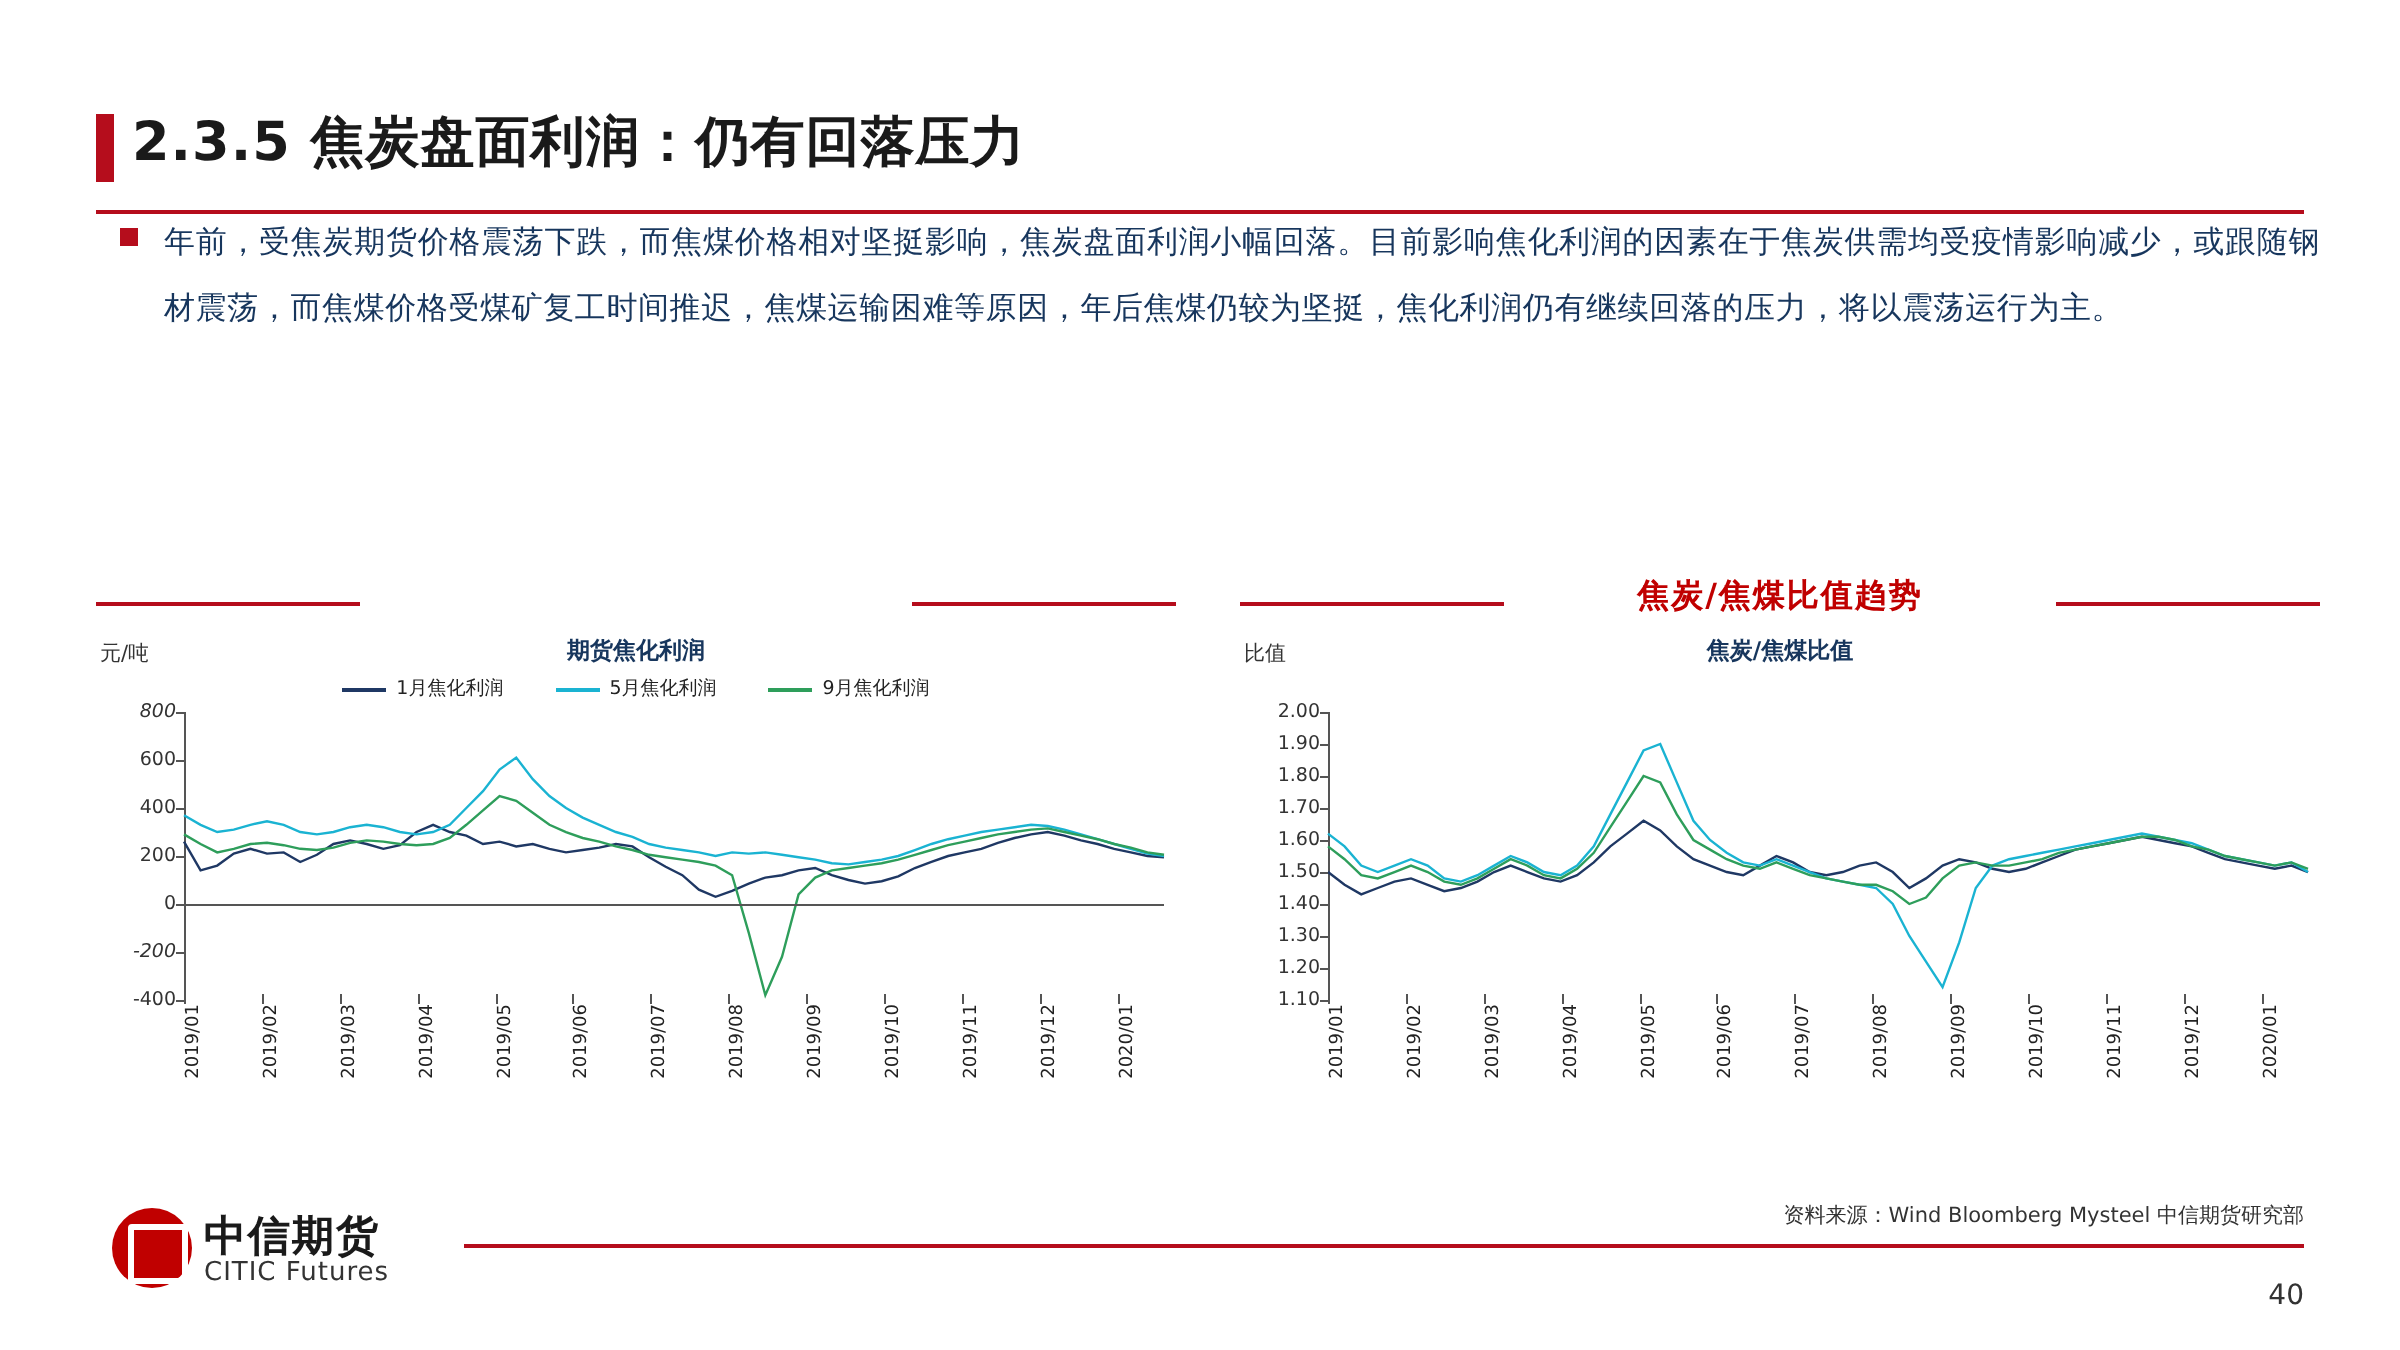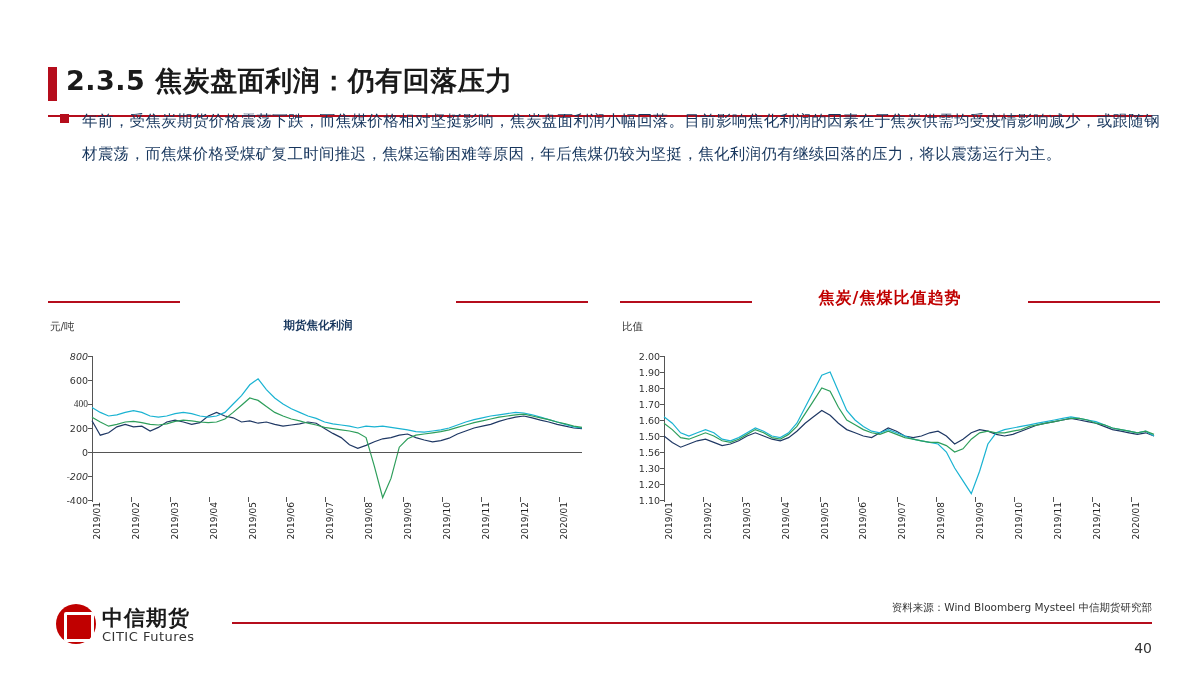--- a/index.html
+++ b/index.html
@@ -3,21 +3,21 @@
 <meta charset="utf-8">
 <style>
   * { box-sizing: border-box; }
   html, body { margin:0; padding:0; }
   body {
     width:1200px; height:675px; background:#ffffff;
     font-family:"DejaVu Sans","Liberation Sans",sans-serif;
     position:relative; overflow:hidden;
   }
   
-  .title-bar { position:absolute; left:0; top:37px; width:1200px; height:60px; }
+  .title-bar { position:absolute; left:0; top:27px; width:1200px; height:60px; }
   .title-accent {
     position:absolute; left:48px; top:30px; width:9px; height:34px; background:#b50d1c;
   }
   .title-text {
     position:absolute; left:66px; top:26px;
     font-size:27px; font-weight:bold; color:#1a1a1a; letter-spacing:0.5px;
     white-space:nowrap;
   }
   .title-rule {
     position:absolute; left:48px; top:78px; width:1104px; height:2px; background:#b50d1c;
@@ -129,37 +129,51 @@
 </div>
 
 <div class="panel left">
   <div class="panel-head">
     <div class="line-l"></div>
     <div class="line-r"></div>
   </div>
   <div class="chart-area" id="chart0">
     <div class="axis-unit">元/吨</div>
     <div class="chart-inner-title">期货焦化利润</div>
+    <div class="legend">
+        <div class="item">
+          <span class="swatch" style="background: rgb(31, 56, 100);"></span>
+          <span>1月焦化利润</span>
+        </div>
+        <div class="item">
+          <span class="swatch" style="background: rgb(26, 179, 210);"></span>
+          <span>5月焦化利润</span>
+        </div>
+        <div class="item">
+          <span class="swatch" style="background: rgb(46, 158, 91);"></span>
+          <span>9月焦化利润</span>
+        </div>
+      </div>
     <div class="plot">
       <div class="yaxis"></div>
       <svg preserveAspectRatio="none" viewBox="0 0 1000 1000">
           <polyline points="0.0,450.0 16.9,550.0 33.9,533.3 50.8,491.7 67.8,475.0 84.7,491.7 101.7,487.5 118.6,520.8 135.6,495.8 152.5,458.3 169.5,445.8 186.4,458.3 203.4,475.0 220.3,462.5 237.3,416.7 254.2,391.7 271.2,416.7 288.1,429.2 305.1,458.3 322.0,450.0 339.0,466.7 355.9,458.3 372.9,475.0 389.8,487.5 406.8,479.2 423.7,470.8 440.7,458.3 457.6,466.7 474.6,504.2 491.5,537.5 508.5,566.7 525.4,616.7 542.4,641.7 559.3,620.8 576.3,595.8 593.2,575.0 610.2,566.7 627.1,550.0 644.1,541.7 661.0,566.7 678.0,583.3 694.9,595.8 711.9,587.5 728.8,570.8 745.8,541.7 762.7,520.8 779.7,500.0 796.6,487.5 813.6,475.0 830.5,454.2 847.5,437.5 864.4,425.0 881.4,416.7 898.3,429.2 915.3,445.8 932.2,458.3 949.2,475.0 966.1,487.5 983.1,500.0 1000.0,504.2" fill="none" stroke="#1f3864" stroke-width="1.2" vector-effect="non-scaling-stroke"></polyline>
           <polyline points="0.0,358.3 16.9,391.7 33.9,416.7 50.8,408.3 67.8,391.7 84.7,379.2 101.7,391.7 118.6,416.7 135.6,425.0 152.5,416.7 169.5,400.0 186.4,391.7 203.4,400.0 220.3,416.7 237.3,425.0 254.2,416.7 271.2,391.7 288.1,333.3 305.1,275.0 322.0,200.0 339.0,158.3 355.9,233.3 372.9,291.7 389.8,333.3 406.8,366.7 423.7,391.7 440.7,416.7 457.6,433.3 474.6,458.3 491.5,470.8 508.5,479.2 525.4,487.5 542.4,500.0 559.3,487.5 576.3,491.7 593.2,487.5 610.2,495.8 627.1,504.2 644.1,512.5 661.0,525.0 678.0,529.2 694.9,520.8 711.9,512.5 728.8,500.0 745.8,479.2 762.7,458.3 779.7,441.7 796.6,429.2 813.6,416.7 830.5,408.3 847.5,400.0 864.4,391.7 881.4,395.8 898.3,408.3 915.3,425.0 932.2,441.7 949.2,458.3 966.1,475.0 983.1,491.7 1000.0,500.0" fill="none" stroke="#1ab3d2" stroke-width="1.2" vector-effect="non-scaling-stroke"></polyline>
           <polyline points="0.0,425.0 16.9,458.3 33.9,487.5 50.8,475.0 67.8,458.3 84.7,454.2 101.7,462.5 118.6,475.0 135.6,479.2 152.5,470.8 169.5,454.2 186.4,445.8 203.4,450.0 220.3,458.3 237.3,462.5 254.2,458.3 271.2,437.5 288.1,391.7 305.1,341.7 322.0,291.7 339.0,308.3 355.9,350.0 372.9,391.7 389.8,416.7 406.8,437.5 423.7,450.0 440.7,466.7 457.6,479.2 474.6,495.8 491.5,504.2 508.5,512.5 525.4,520.8 542.4,533.3 559.3,566.7 576.3,766.7 593.2,983.3 610.2,850.0 627.1,633.3 644.1,575.0 661.0,550.0 678.0,541.7 694.9,533.3 711.9,525.0 728.8,512.5 745.8,495.8 762.7,479.2 779.7,462.5 796.6,450.0 813.6,437.5 830.5,425.0 847.5,416.7 864.4,408.3 881.4,404.2 898.3,416.7 915.3,429.2 932.2,441.7 949.2,458.3 966.1,470.8 983.1,487.5 1000.0,495.8" fill="none" stroke="#2e9e5b" stroke-width="1.2" vector-effect="non-scaling-stroke"></polyline>
         </svg>
     <div class="ylab" style="top: 100%;">-400</div>
         <div class="tick" style="top: 100%;"></div>
         <div class="ylab" style="top: 83.3333%; font-style: italic;">-200</div>
         <div class="tick" style="top: 83.3333%;"></div>
         <div class="ylab" style="top: 66.6667%;">0</div>
         <div class="tick" style="top: 66.6667%;"></div>
         <div class="zeroline" style="top: 66.6667%;"></div>
         <div class="ylab" style="top: 50%;">200</div>
         <div class="tick" style="top: 50%;"></div>
-        <div class="ylab" style="top: 33.3333%; font-family: Liberation Serif, serif;">400</div>
+        <div class="ylab" style="top: 33.3333%;">400</div>
         <div class="tick" style="top: 33.3333%;"></div>
         <div class="ylab" style="top: 16.6667%;">600</div>
         <div class="tick" style="top: 16.6667%;"></div>
         <div class="ylab" style="top: 0%; font-style: italic;">800</div>
         <div class="tick" style="top: 0%;"></div>
       </div>
     <div class="xlabels">
         <span style="left: 0%;">2019/01</span>
         <div class="xtickmark" style="left: 0%;"></div>
         <span style="left: 7.93651%;">2019/02</span>
@@ -191,34 +205,35 @@
 </div>
 
 <div class="panel right">
   <div class="panel-head">
     <div class="line-l"></div>
     <div class="line-r"></div>
     <div class="panel-title">焦炭/焦煤比值趋势</div>
   </div>
   <div class="chart-area" id="chart1">
     <div class="axis-unit">比值</div>
+    <div class="chart-inner-title">焦炭/焦煤比值</div>
     <div class="plot">
       <div class="yaxis"></div>
       <svg preserveAspectRatio="none" viewBox="0 0 1000 1000">
           <polyline points="0.0,555.6 16.9,600.0 33.9,633.3 50.8,611.1 67.8,588.9 84.7,577.8 101.7,600.0 118.6,622.2 135.6,611.1 152.5,588.9 169.5,555.6 186.4,533.3 203.4,555.6 220.3,577.8 237.3,588.9 254.2,566.7 271.2,522.2 288.1,466.7 305.1,422.2 322.0,377.8 339.0,411.1 355.9,466.7 372.9,511.1 389.8,533.3 406.8,555.6 423.7,566.7 440.7,533.3 457.6,500.0 474.6,522.2 491.5,555.6 508.5,566.7 525.4,555.6 542.4,533.3 559.3,522.2 576.3,555.6 593.2,611.1 610.2,577.8 627.1,533.3 644.1,511.1 661.0,522.2 678.0,544.4 694.9,555.6 711.9,544.4 728.8,522.2 745.8,500.0 762.7,477.8 779.7,466.7 796.6,455.6 813.6,444.4 830.5,433.3 847.5,444.4 864.4,455.6 881.4,466.7 898.3,488.9 915.3,511.1 932.2,522.2 949.2,533.3 966.1,544.4 983.1,533.3 1000.0,555.6" fill="none" stroke="#1f3864" stroke-width="1.2" vector-effect="non-scaling-stroke"></polyline>
           <polyline points="0.0,422.2 16.9,466.7 33.9,533.3 50.8,555.6 67.8,533.3 84.7,511.1 101.7,533.3 118.6,577.8 135.6,588.9 152.5,566.7 169.5,533.3 186.4,500.0 203.4,522.2 220.3,555.6 237.3,566.7 254.2,533.3 271.2,466.7 288.1,355.6 305.1,244.4 322.0,133.3 339.0,111.1 355.9,244.4 372.9,377.8 389.8,444.4 406.8,488.9 423.7,522.2 440.7,533.3 457.6,511.1 474.6,533.3 491.5,555.6 508.5,577.8 525.4,588.9 542.4,600.0 559.3,611.1 576.3,666.7 593.2,777.8 610.2,866.7 627.1,955.6 644.1,800.0 661.0,611.1 678.0,533.3 694.9,511.1 711.9,500.0 728.8,488.9 745.8,477.8 762.7,466.7 779.7,455.6 796.6,444.4 813.6,433.3 830.5,422.2 847.5,433.3 864.4,444.4 881.4,455.6 898.3,477.8 915.3,500.0 932.2,511.1 949.2,522.2 966.1,533.3 983.1,522.2 1000.0,555.6" fill="none" stroke="#1ab3d2" stroke-width="1.2" vector-effect="non-scaling-stroke"></polyline>
           <polyline points="0.0,466.7 16.9,511.1 33.9,566.7 50.8,577.8 67.8,555.6 84.7,533.3 101.7,555.6 118.6,588.9 135.6,600.0 152.5,577.8 169.5,544.4 186.4,511.1 203.4,533.3 220.3,566.7 237.3,577.8 254.2,544.4 271.2,488.9 288.1,400.0 305.1,311.1 322.0,222.2 339.0,244.4 355.9,355.6 372.9,444.4 389.8,477.8 406.8,511.1 423.7,533.3 440.7,544.4 457.6,522.2 474.6,544.4 491.5,566.7 508.5,577.8 525.4,588.9 542.4,600.0 559.3,600.0 576.3,622.2 593.2,666.7 610.2,644.4 627.1,577.8 644.1,533.3 661.0,522.2 678.0,533.3 694.9,533.3 711.9,522.2 728.8,511.1 745.8,488.9 762.7,477.8 779.7,466.7 796.6,455.6 813.6,444.4 830.5,433.3 847.5,433.3 864.4,444.4 881.4,466.7 898.3,477.8 915.3,500.0 932.2,511.1 949.2,522.2 966.1,533.3 983.1,522.2 1000.0,544.4" fill="none" stroke="#2e9e5b" stroke-width="1.2" vector-effect="non-scaling-stroke"></polyline>
         </svg>
     <div class="ylab" style="top: 100%;">1.10</div>
         <div class="tick" style="top: 100%;"></div>
         <div class="ylab" style="top: 88.8889%;">1.20</div>
         <div class="tick" style="top: 88.8889%;"></div>
         <div class="ylab" style="top: 77.7778%;">1.30</div>
         <div class="tick" style="top: 77.7778%;"></div>
-        <div class="ylab" style="top: 66.6667%;">1.56</div>
+        <div class="ylab" style="top: 66.6667%;">1.40</div>
         <div class="tick" style="top: 66.6667%;"></div>
         <div class="ylab" style="top: 55.5556%;">1.50</div>
         <div class="tick" style="top: 55.5556%;"></div>
         <div class="ylab" style="top: 44.4444%;">1.60</div>
         <div class="tick" style="top: 44.4444%;"></div>
         <div class="ylab" style="top: 33.3333%;">1.70</div>
         <div class="tick" style="top: 33.3333%;"></div>
         <div class="ylab" style="top: 22.2222%; text-align: center;">1.80</div>
         <div class="tick" style="top: 22.2222%;"></div>
         <div class="ylab" style="top: 11.1111%; margin-left: 31px;">1.90</div>

